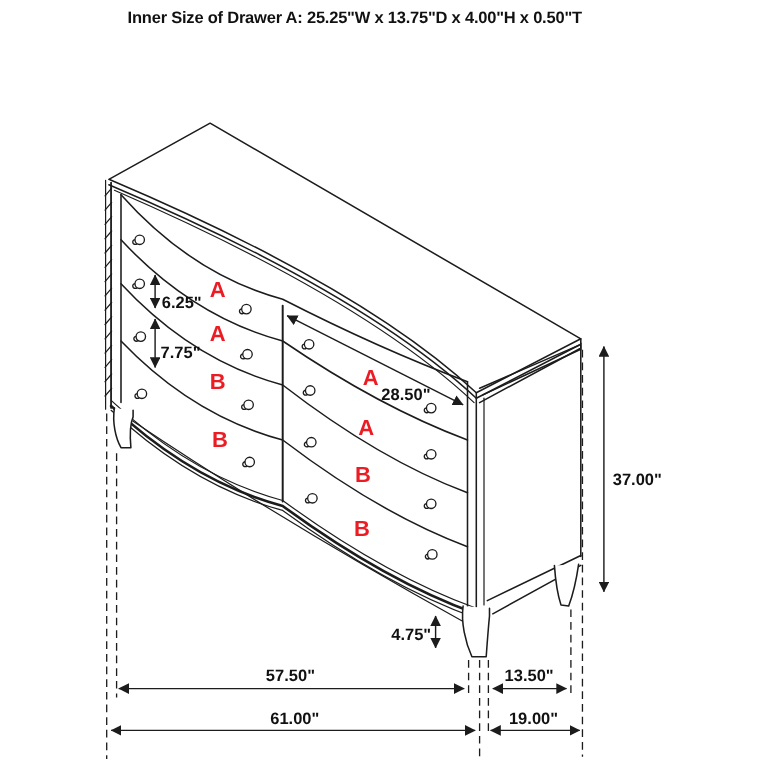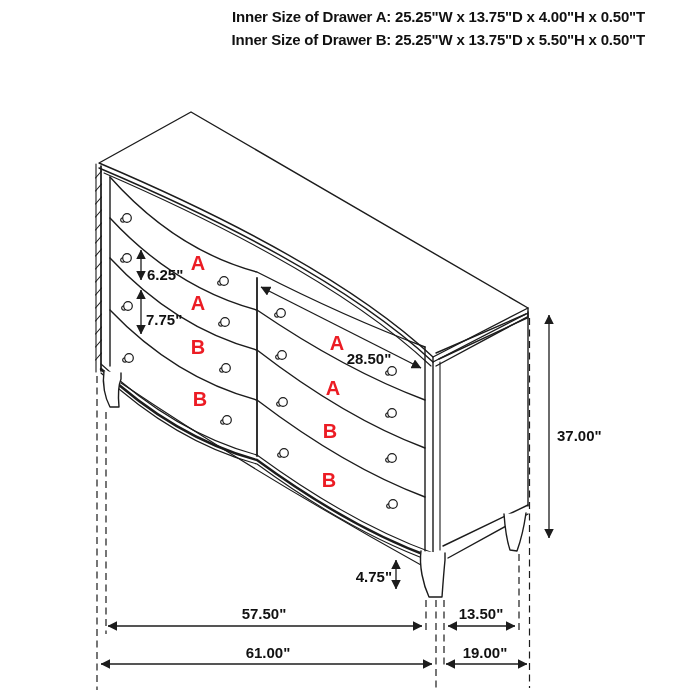--- a/index.html
+++ b/index.html
@@ -1,37 +1,36 @@
 <!DOCTYPE html>
 <html><head>
 <meta charset="utf-8">
 <style>
   html,body{margin:0;padding:0;background:#fff;}
   #stage{position:relative;width:700px;height:700px;background:#fff;overflow:hidden;
          font-family:"Liberation Sans",sans-serif;}
-  #titleblock{position:absolute;top:5px;left:0;width:645px;text-align:right;
+  #titleblock{position:absolute;top:5px;left:0;width:645px;text-align:center;
               font-weight:bold;font-size:15px;line-height:23px;color:#111;letter-spacing:-0.2px;}
   svg{position:absolute;left:0;top:0;}
   .ln{stroke:#1c1c1c;stroke-width:1.4;fill:none;stroke-linecap:round;stroke-linejoin:round;}
   .thin{stroke-width:1.1;}
   .thick{stroke-width:2.4;}
   .fillw{fill:#fff;}
   .dash{stroke:#1c1c1c;stroke-width:1.2;fill:none;stroke-dasharray:7 4.5;}
   .dim{stroke:#1c1c1c;stroke-width:1.3;fill:none;}
   .dimtxt{font-family:"Liberation Sans",sans-serif;font-weight:bold;font-size:15px;fill:#111;}
   .ltr{font-family:"Liberation Sans",sans-serif;font-weight:bold;font-size:20px;fill:#ec1c24;}
   .knob{stroke:#1c1c1c;stroke-width:1.2;fill:#fff;}
 </style>
 </head>
 <body>
 
 <div id="stage">
   <div id="titleblock">
     <div>Inner Size of Drawer A: 25.25"W x 13.75"D x 4.00"H x 0.50"T</div>
-    <div>Inner Size of Drawer B: 25.25"W x 13.75"D x 5.50"H x 0.50"T</div>
   </div>
 
   <svg width="700" height="700" viewBox="0 0 700 700">
     <defs>
       <marker id="arr" viewBox="0 0 10 10" refX="9.5" refY="5" markerWidth="7.5" markerHeight="7.5" orient="auto-start-reverse">
         <path d="M0,0 L10,5 L0,10 Z" fill="#1c1c1c"></path>
       </marker>
       <g id="knob" class="knob">
         <circle cx="-4.1" cy="2" r="2.2"></circle>
         <circle cx="0" cy="0" r="4.3"></circle>

